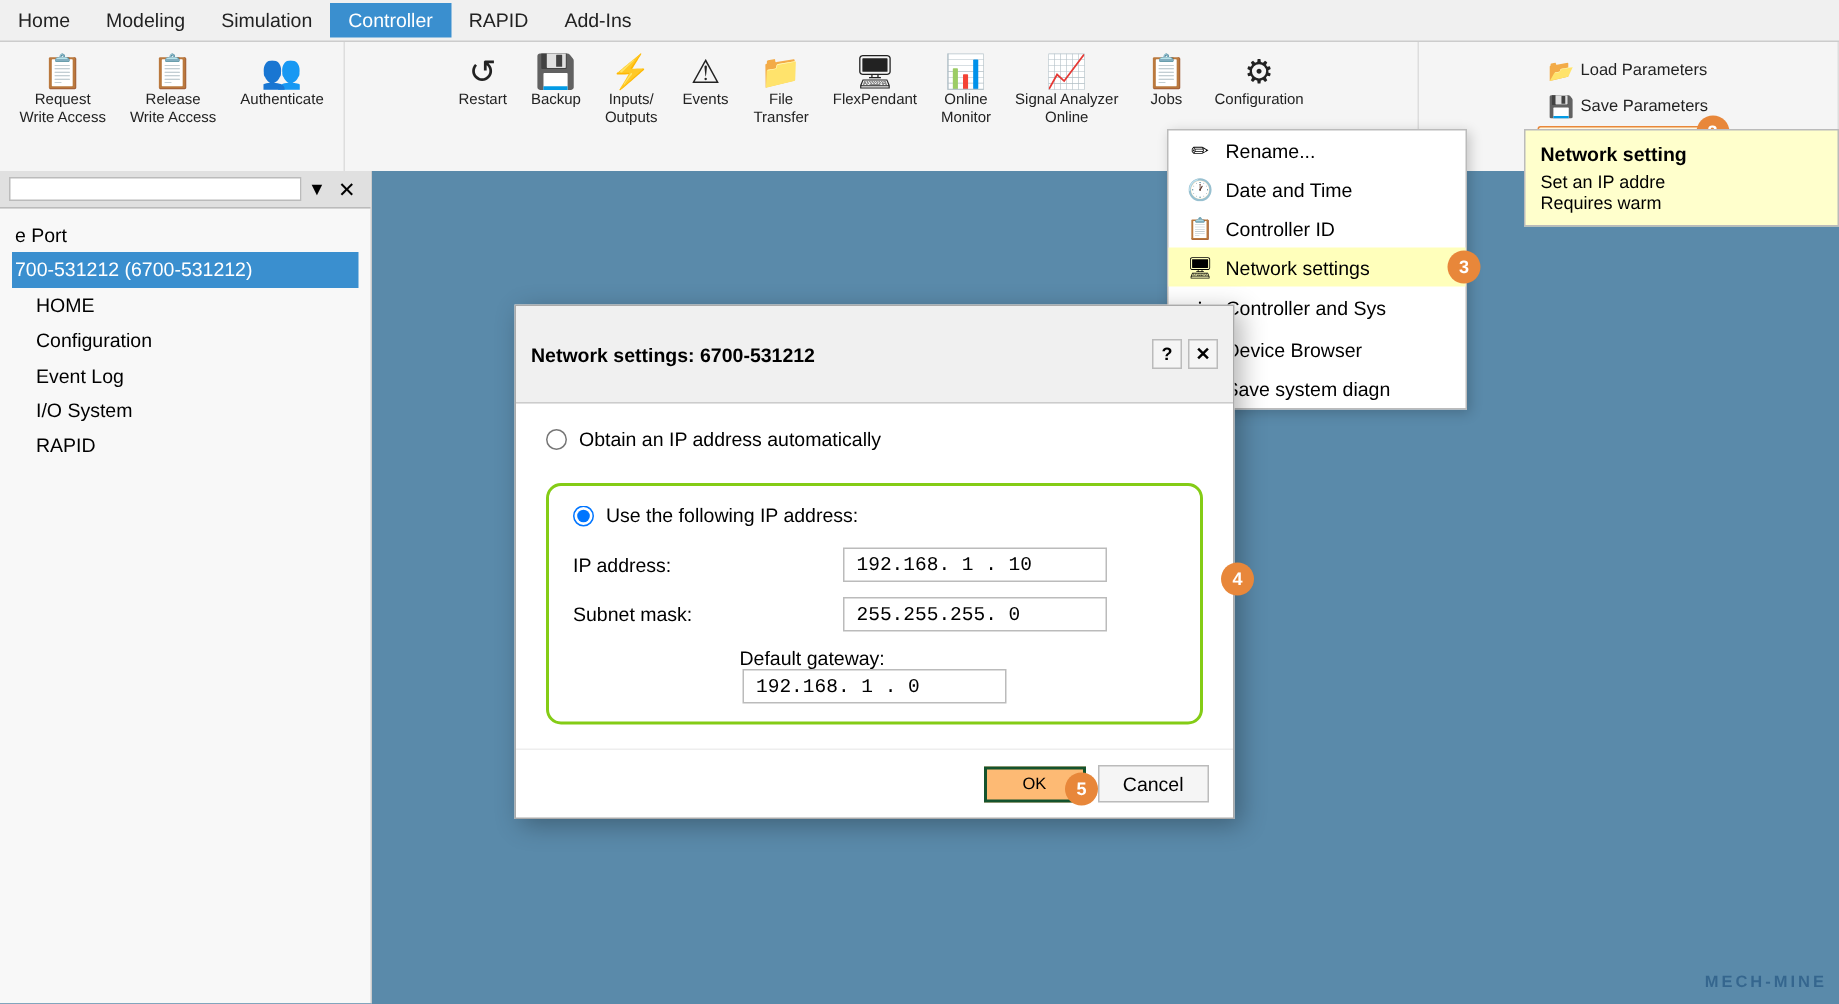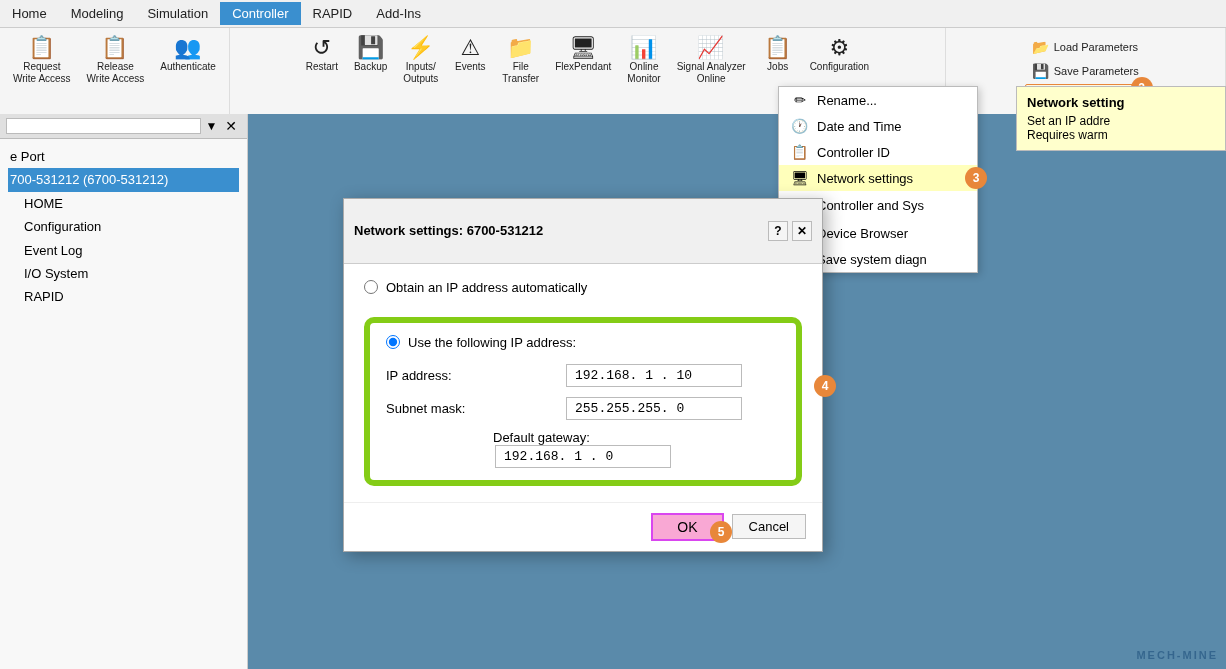--- a/index.html
+++ b/index.html
@@ -122,38 +122,38 @@
     }
     .dialog-titlebar-btns { margin-left: auto; display: flex; gap: 4px; }
     .dialog-titlebar-btn {
       width: 20px; height: 20px; display: flex; align-items: center; justify-content: center;
       border: 1px solid #bbb; cursor: pointer; font-size: 12px; background: #f5f5f5;
     }
     .dialog-body { padding: 16px 20px; }
     .radio-option { display: flex; align-items: center; gap: 8px; margin-bottom: 12px; font-family: 'Courier New', monospace; }
     .radio-option input[type=radio] { width: 14px; height: 14px; }
     .ip-section {
-      border: 6px solid #84cc16; border-radius: 10px; padding: 12px 16px; margin-top: 22px;
+      border: 2px solid #84cc16; border-radius: 10px; padding: 12px 16px; margin-top: 22px;
     }
     .ip-row {
       display: flex; align-items: center; margin-bottom: 10px; font-family: 'Courier New', monospace;
     }
     .ip-row:last-child { margin-bottom: 0; flex-direction: column; }
     .ip-label { width: 180px; }
     .ip-input {
       border: 1px solid #bbb; padding: 3px 8px; font-family: 'Courier New', monospace;
       font-size: 13px; width: 176px;
     }
     .dialog-footer {
       display: flex; justify-content: flex-end; align-items: center;
       gap: 8px; padding: 10px 16px; border-top: 1px solid #eee;
     }
     .dialog-footer .btn-ok {
-      padding: 4px 24px; background: #f9a8d4; border: 2px solid #d946ef;
-      cursor: pointer; font-size: 14px;
+      padding: 4px 24px; background: #fdba74; border: 2px solid #14532d;
+      cursor: pointer; font-size: 11px;
     }
     .dialog-footer .btn-cancel {
       padding: 4px 16px; background: #f5f5f5; border: 1px solid #bbb;
       cursor: pointer; font-size: 13px;
     }
 
     
     .watermark {
       position: absolute; bottom: 8px; right: 8px; opacity: 0.4;
       font-size: 11px; color: #003366; font-weight: bold; letter-spacing: 2px;

